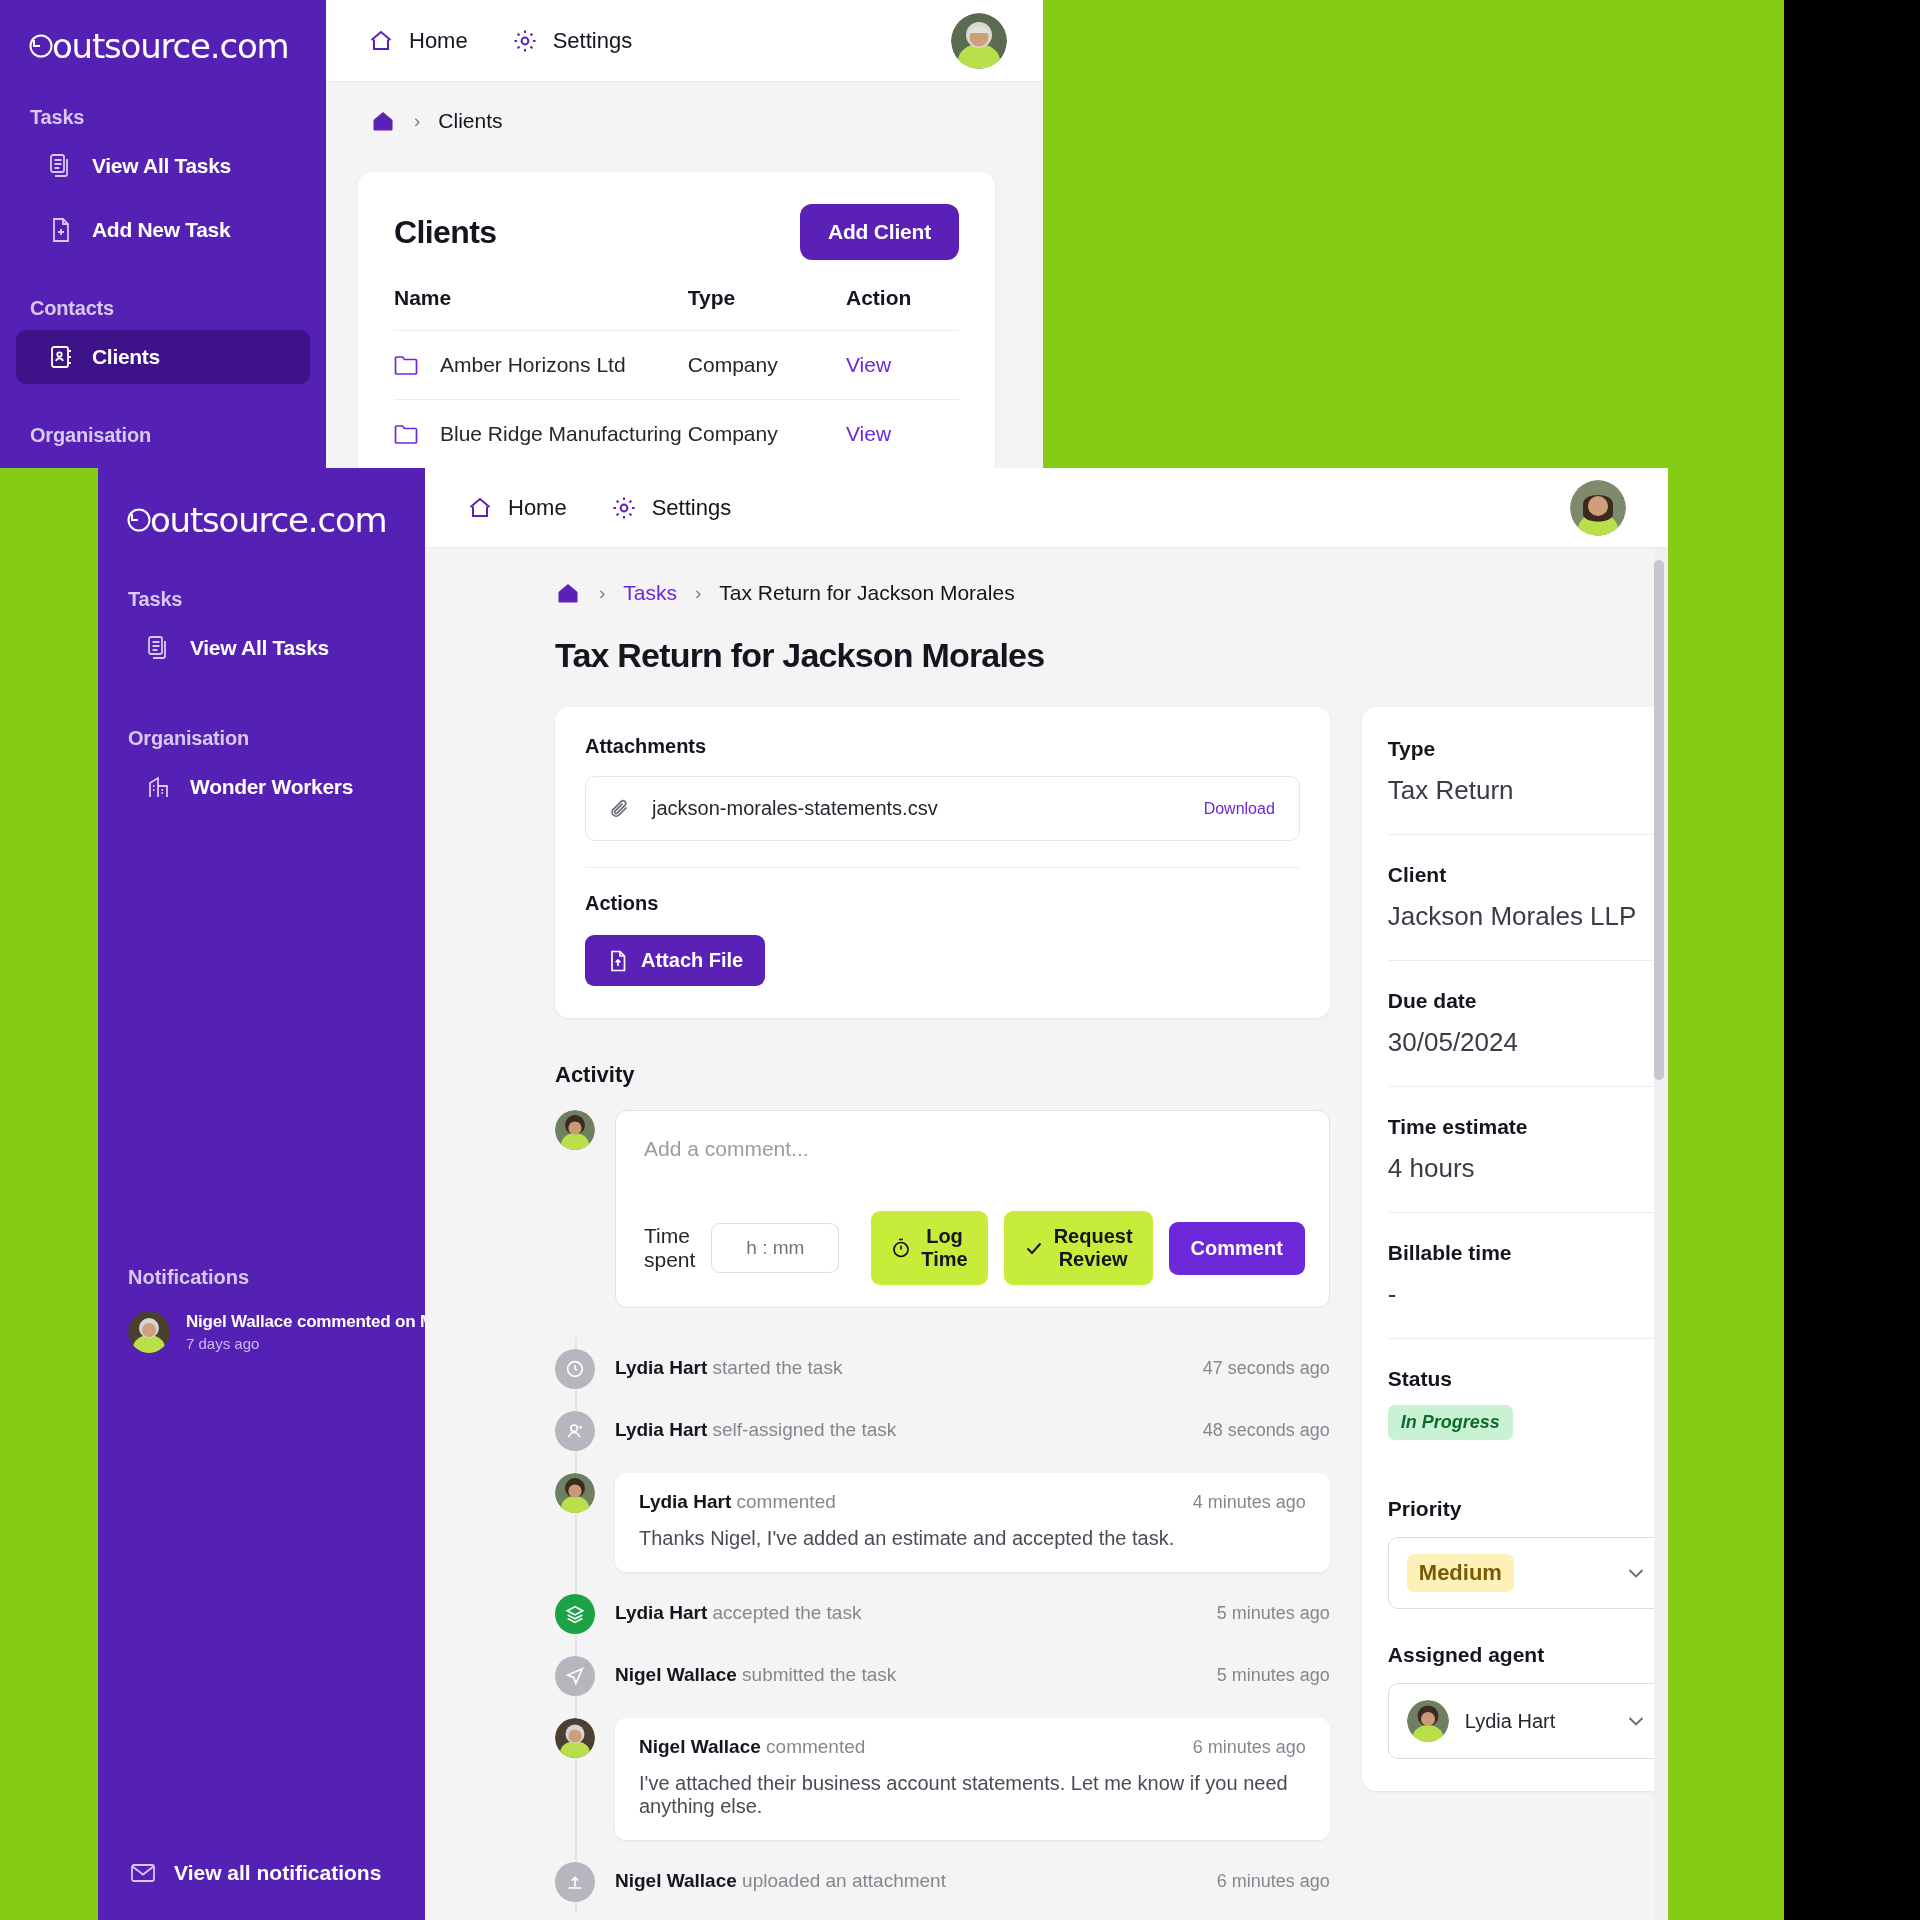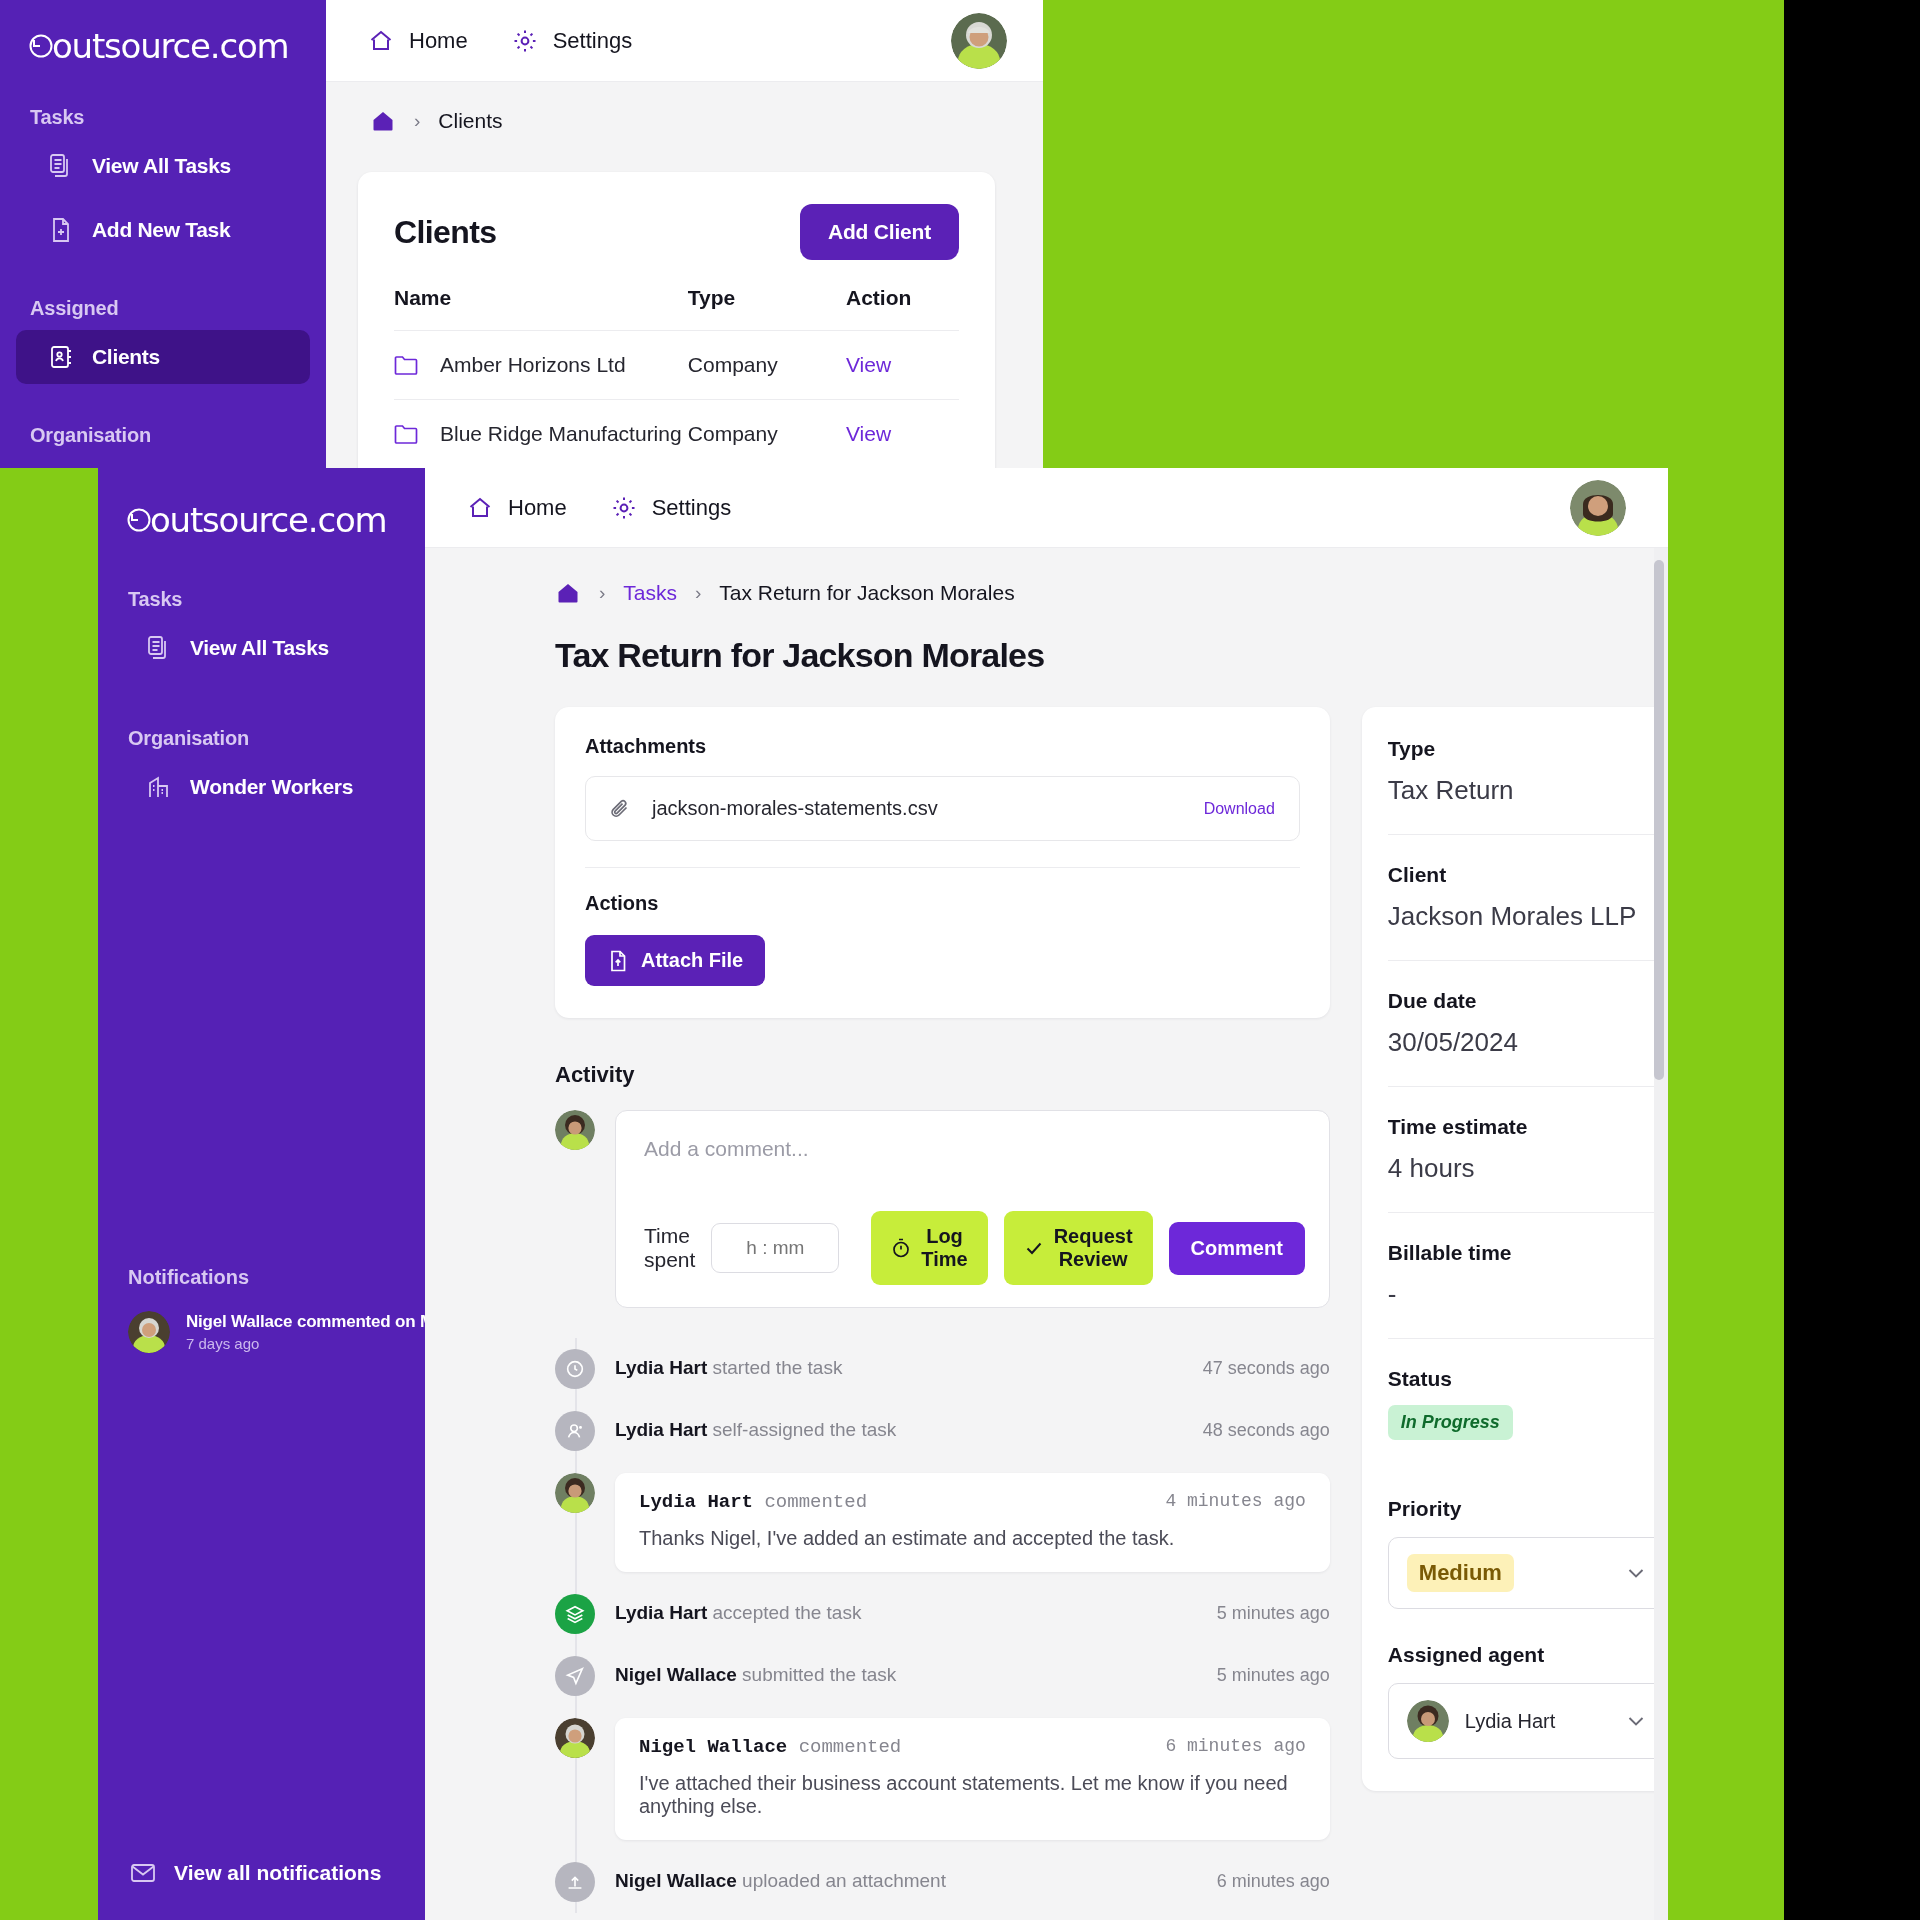--- a/index.html
+++ b/index.html
@@ -144,21 +144,21 @@
   }
   .feed-dot.green { background:#1ba345; }
   .feed-main { flex:1; display:flex; align-items:flex-start; justify-content:space-between; gap:16px; }
   .feed-text { font-size:19px; color:#86868f; padding-top:8px;}
   .feed-text b { color:#15151f; font-weight:700; }
   .feed-time { font-size:18px; color:#86868f; white-space:nowrap; padding-top:9px;}
   .feed-comment {
     background:#fff; border-radius:11px; box-shadow:0 1px 3px rgba(20,20,40,.07);
     padding:18px 24px 22px 24px; flex:1;
   }
-  .fc-head { display:flex; justify-content:space-between; align-items:flex-start;font-family:Liberation Mono, monospace; }
+  .fc-head { display:flex; justify-content:space-between; align-items:flex-end; }
   .fc-body { font-size:20px; color:#4b4b57; margin-top:14px; }
 
   
   .detail-label { font-size:21px; font-weight:700; color:#15151f; }
   .detail-value { font-size:26px; color:#3b3b47; margin-top:14px; }
   .detail-sep { height:1px; background:#ececef; margin:28px 0; }
   .badge-green {
     display:inline-block; background:#c9f2d4; color:#0f6b2c;
     font-size:18px; font-weight:700; border-radius:7px; padding:7px 13px;font-style:italic;
   }
@@ -215,21 +215,21 @@
         <span class="ic">
           <svg viewBox="0 0 26 26" width="26" height="26" fill="none" stroke="#d8c8f2" stroke-width="1.8">
             <path d="M6 2h9l5 5v17H6z"></path>
               <path d="M15 2v5h5"></path>
               <path d="M13 12v6M10 15h6"></path>
           </svg>
         </span>
         <span>Add New Task</span>
       </div>
 
-      <div class="nav-section-label">Assigned</div>
+      <div class="nav-section-label">Contacts</div>
       <div class="nav-item active">
         <span class="ic">
           <svg viewBox="0 0 26 26" width="26" height="26" fill="none" stroke="#fff" stroke-width="1.8">
             <rect x="4" y="3" width="16" height="20" rx="2"></rect>
               <path d="M20 7h3M20 13h3M20 19h3"></path>
             <circle cx="11.5" cy="10.5" r="2.2"></circle>
               <path d="M8 17c.7-2 2-2.6 3.5-2.6S14.3 15 15 17"></path>
           </svg>
         </span>
         <span>Clients</span>

